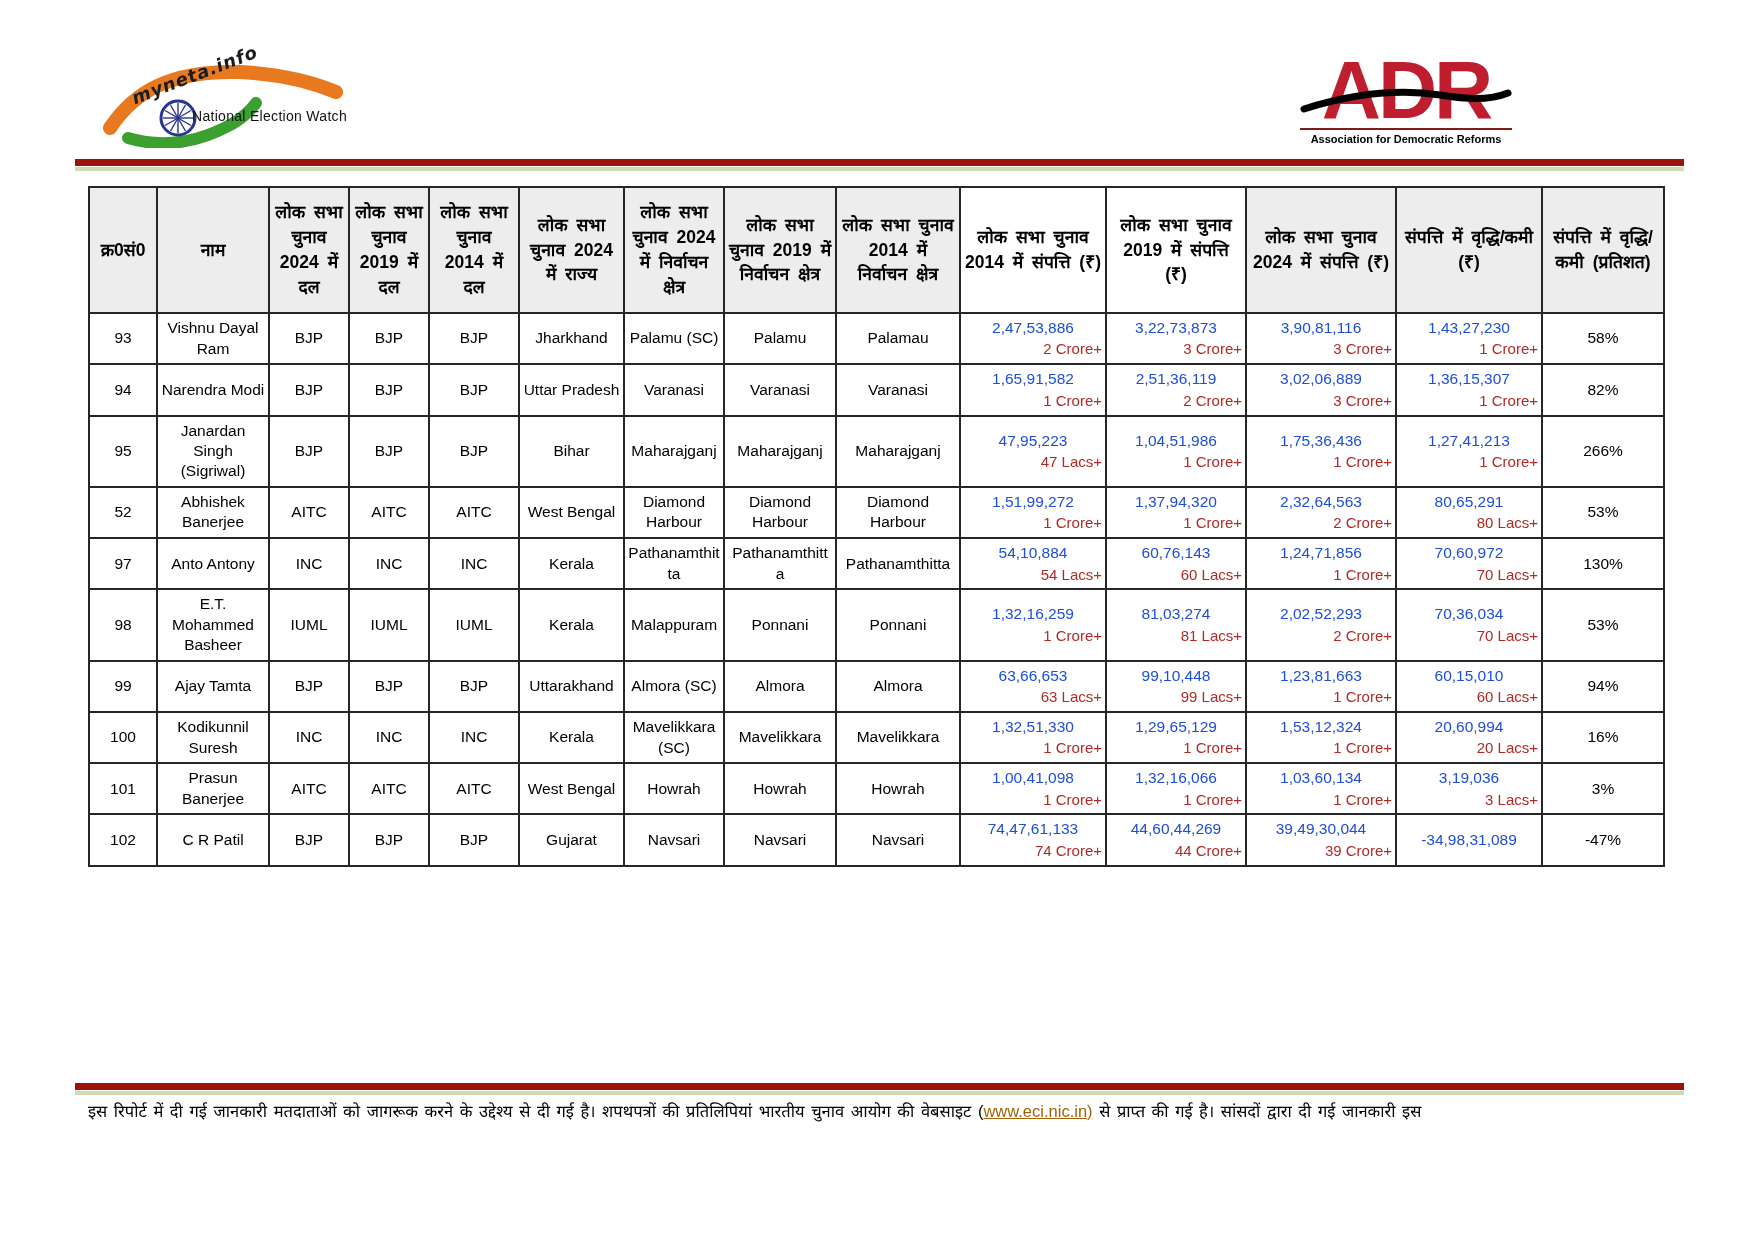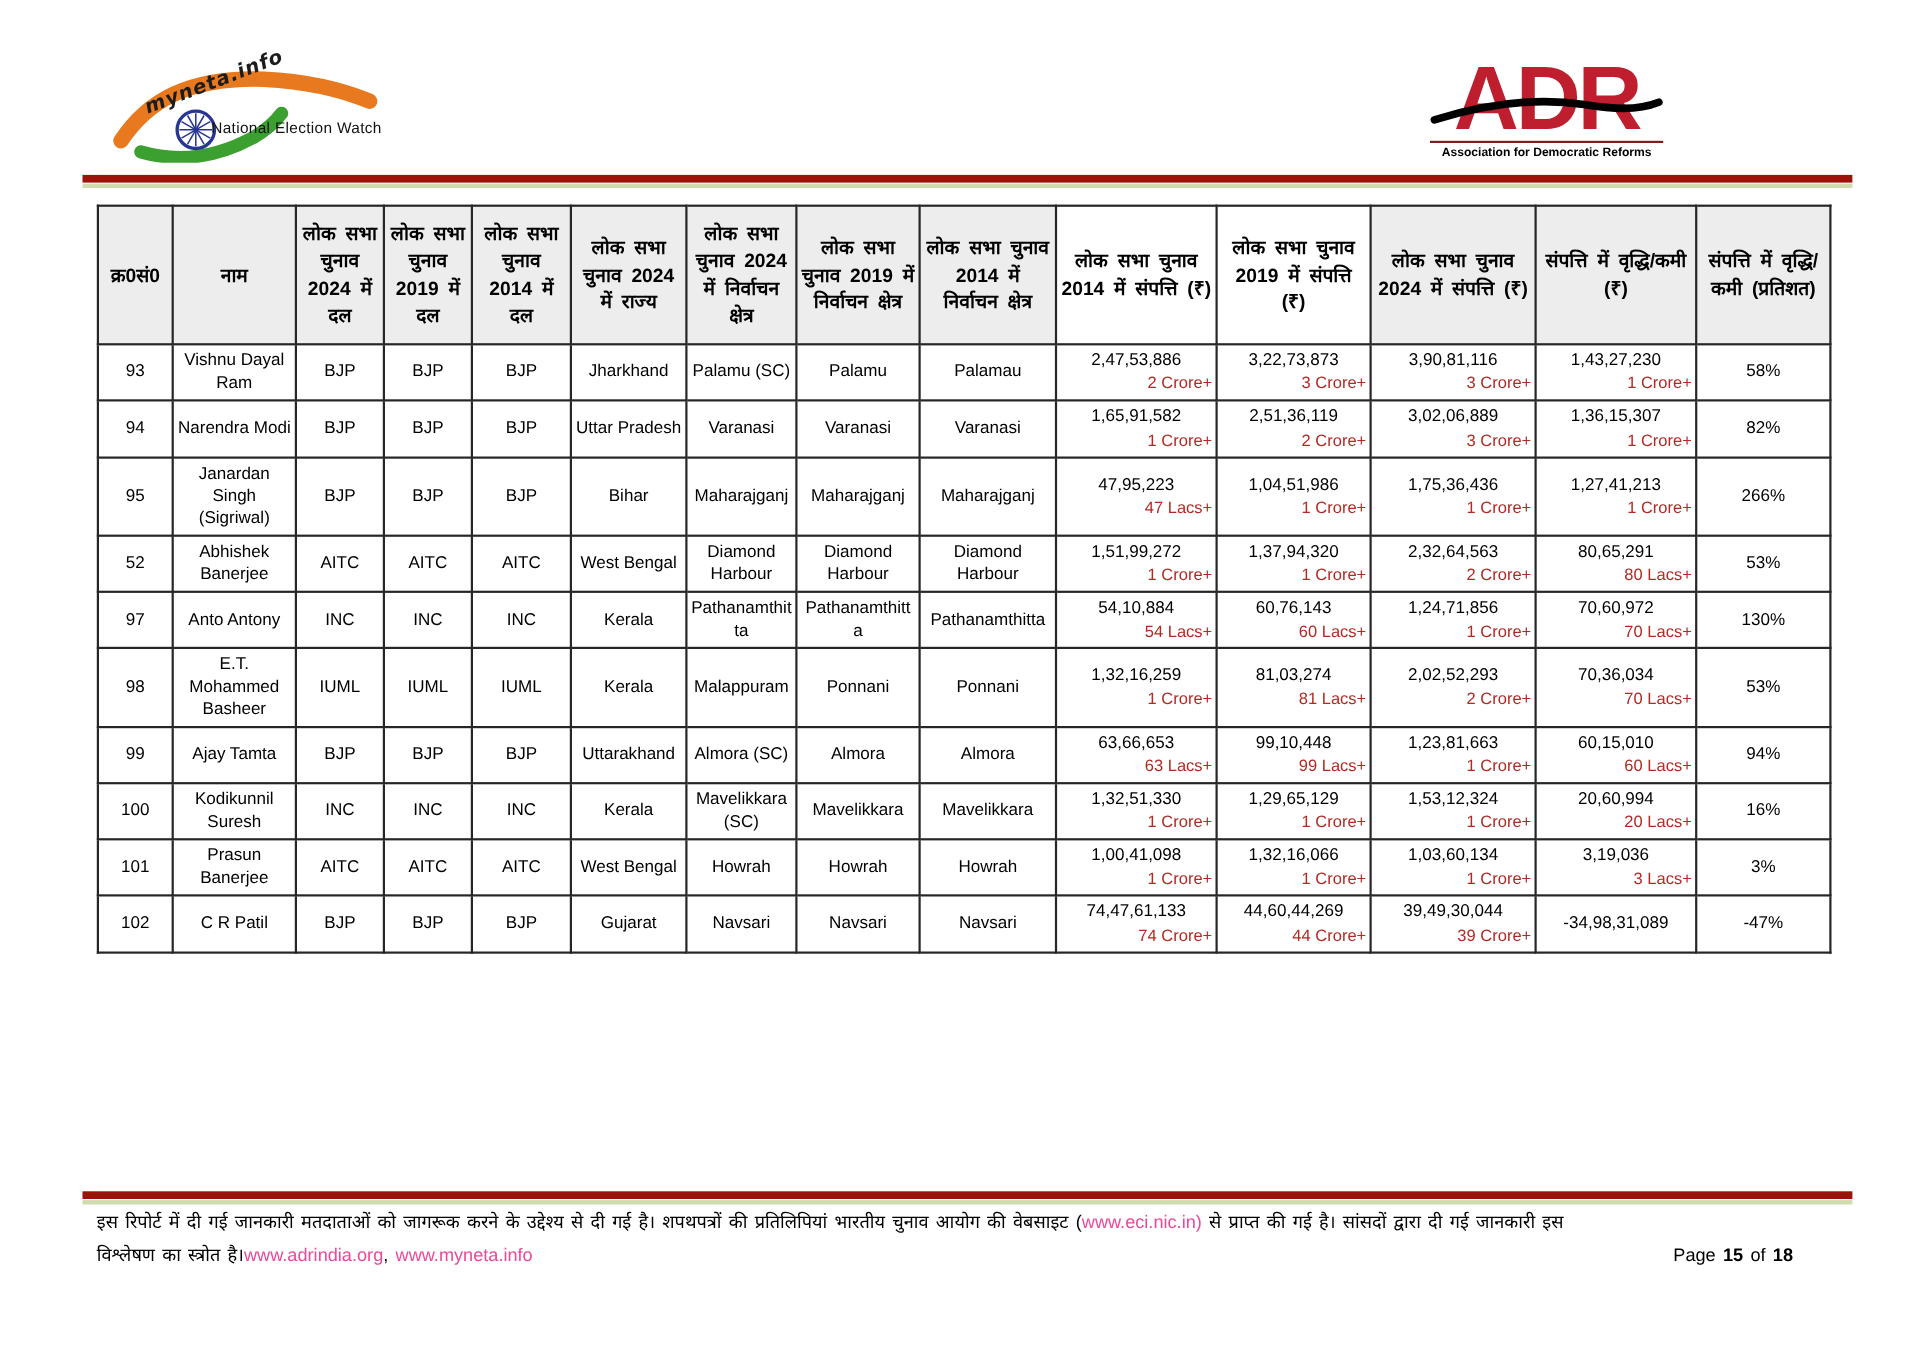--- a/index.html
+++ b/index.html
@@ -42,33 +42,33 @@
   .mp-table th,.mp-table td{
     border:2px solid #262626;text-align:center;vertical-align:middle;
     padding:4px 3px;overflow-wrap:anywhere;
   }
   .mp-table th{
     background:#ededed;font-weight:bold;font-size:17.5px;line-height:1.42;
     word-spacing:4px;height:116px;
   }
   .mp-table th.hdr-white{background:#ffffff;}
   .mp-table td{font-size:15.5px;line-height:1.32;background:#fff;}
-  .mp-table td .amount{color:#000000;}
+  .mp-table td .amount{color:#1d4ed8;}
   .mp-table td .approx{color:#b22a24;margin-top:1px;font-size:15px;text-align:right;}
   .table-caption{
     margin-top:6px;text-align:center;font-weight:bold;font-size:17px;
     word-spacing:3px;
   }
   
   .footer-text{
     position:absolute;left:88px;top:1097px;width:1542px;
     font-size:16.5px;line-height:1.8;word-spacing:2px;
   }
   .footer-line2{display:flex;justify-content:space-between;align-items:baseline;}
-  a.doc-link{color:#ec4899;cursor:pointer;}
+  a.doc-link{color:#a16207;text-decoration:underline;cursor:pointer;}
   .page-num{white-space:nowrap;}
   .page-num b{font-weight:bold;}
 </style>
 </head>
 <body>
 
 <div class="myneta-logo">
   <svg width="330" height="100" viewBox="0 0 330 100" aria-hidden="true">
     <path d="M10,80 C34,44 70,22 140,24 C180,26 212,34 236,44" fill="none" stroke="#e8791e" stroke-width="14" stroke-linecap="round"></path>
     <path d="M28,90 C62,100 96,96 132,76 C142,70 150,63 156,55" fill="none" stroke="#3ba02f" stroke-width="12" stroke-linecap="round"></path>
@@ -427,17 +427,13 @@
   </table>
 </div>
 
 <div class="rule rule-bottom">
   <div class="red" style="background:#9d1309"></div>
   <div class="green" style="background:#cfdcae"></div>
 </div>
 
 <div class="footer-text">
   <div class="footer-line1"><span>इस रिपोर्ट में दी गई जानकारी मतदाताओं को जागरूक करने के उद्देश्य से दी गई है। शपथपत्रों की प्रतिलिपियां भारतीय चुनाव आयोग की वेबसाइट (</span><a class="doc-link">www.eci.nic.in)</a><span> से प्राप्त की गई है। सांसदों द्वारा दी गई जानकारी इस</span></div>
-  <div class="footer-line2">
-    <span><span>विश्लेषण का स्त्रोत है।</span><a class="doc-link">www.adrindia.org</a><span>, </span><a class="doc-link">www.myneta.info</a></span>
-    <span class="page-num"><span>Page</span> <b>15</b> <span>of</span> <b>18</b></span>
-  </div>
 </div>
 
 </body></html>

